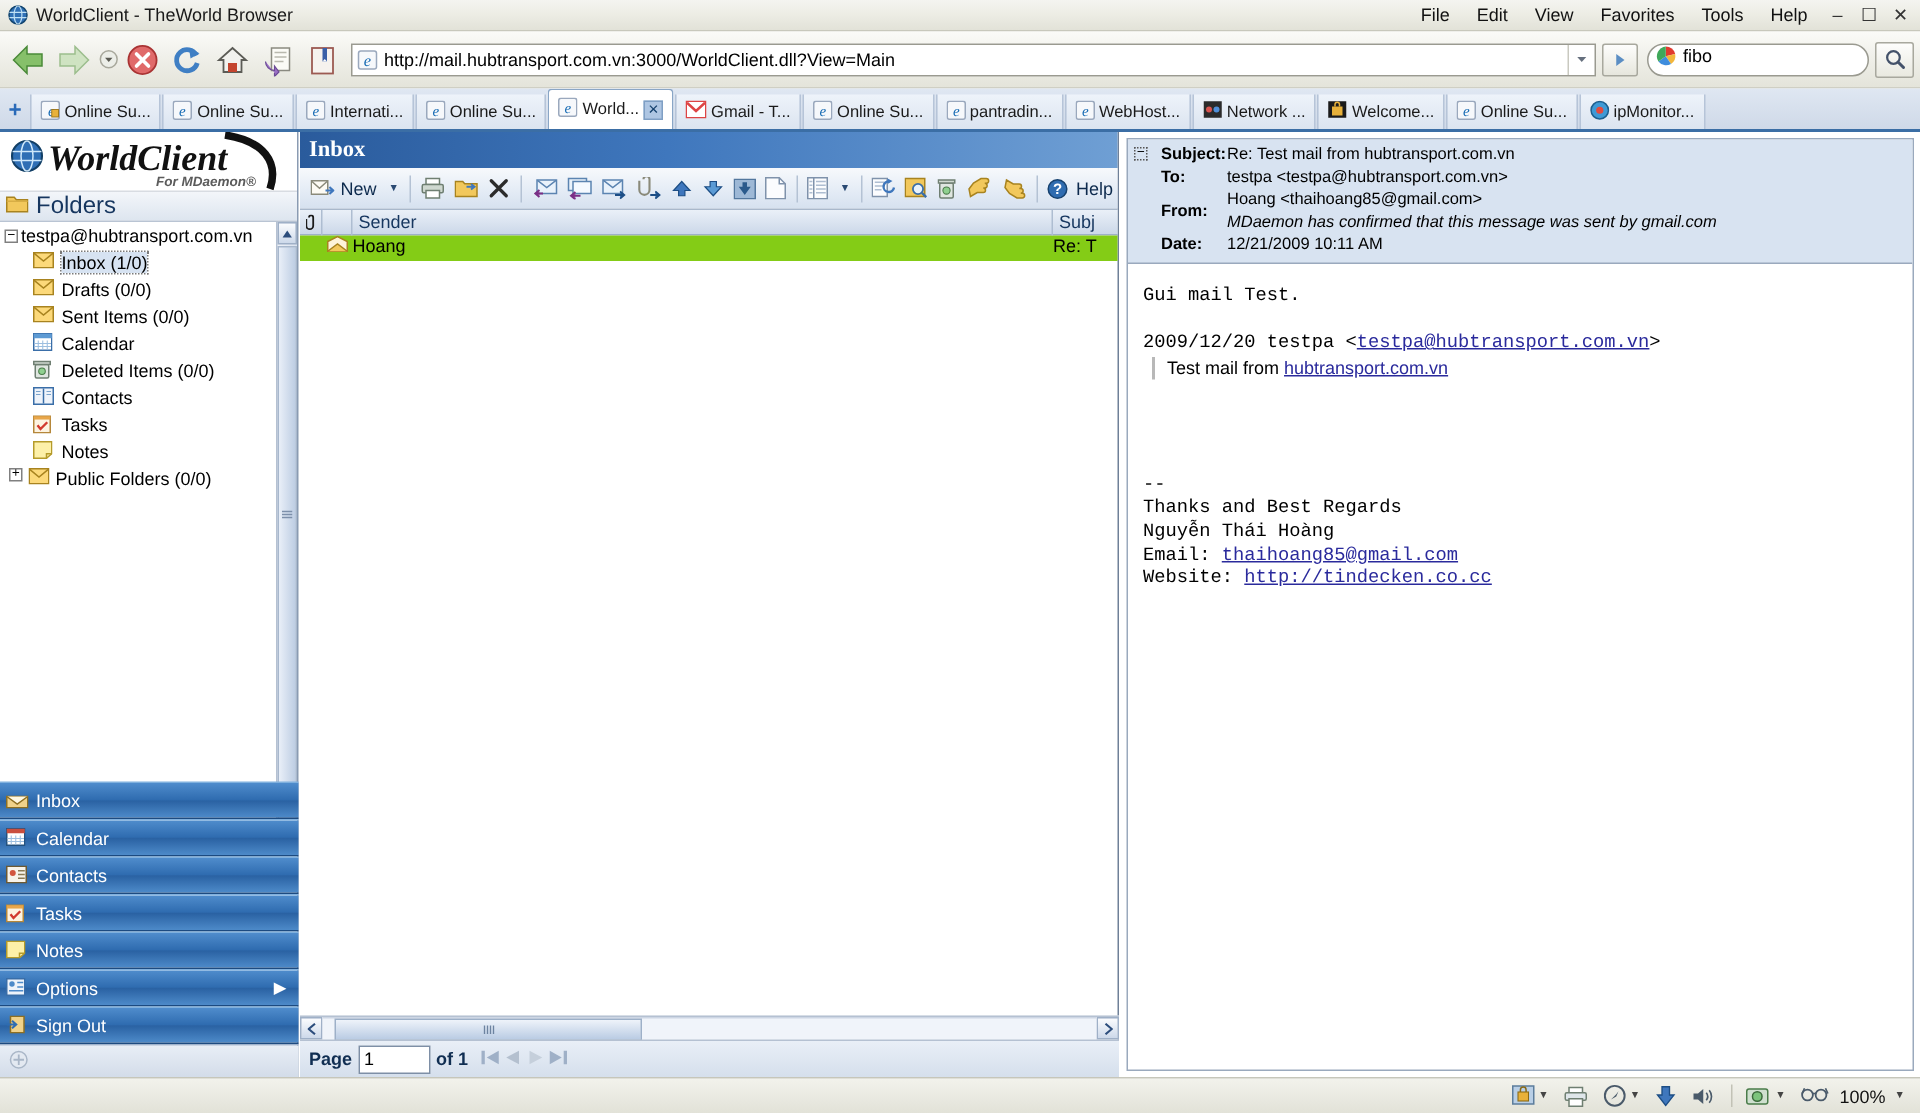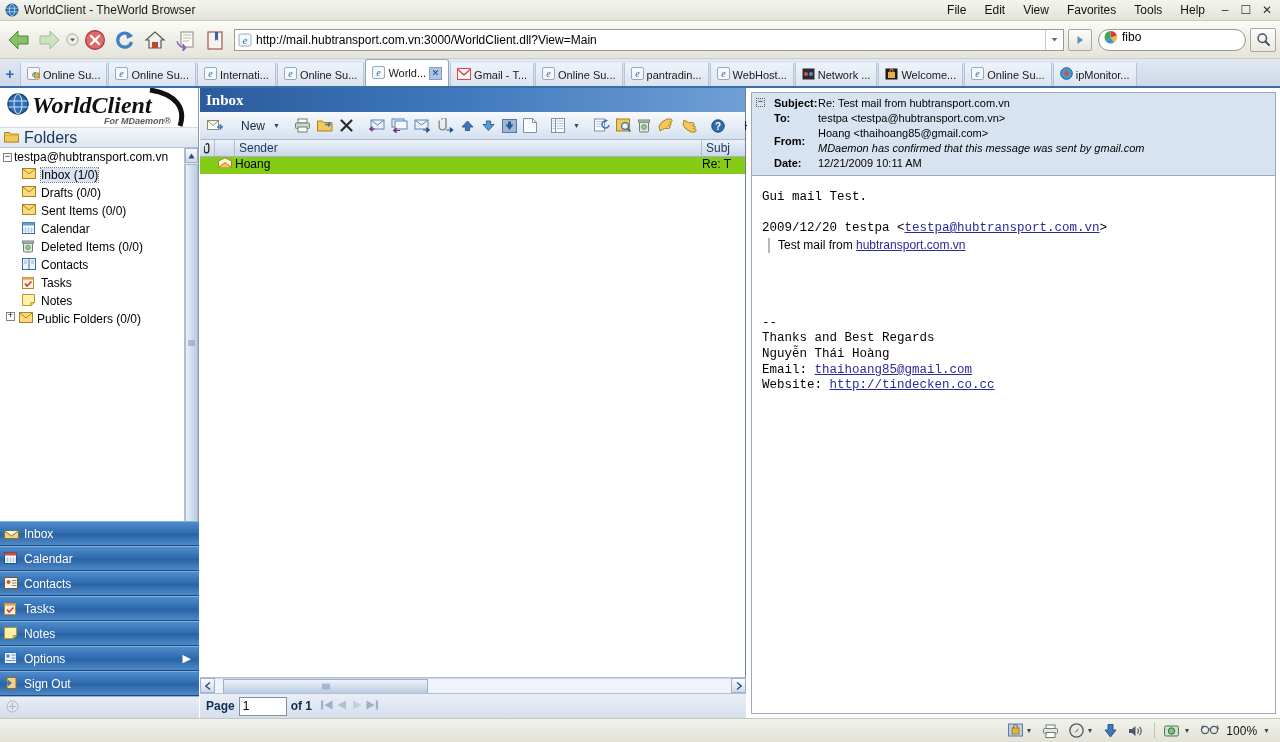--- a/index.html
+++ b/index.html
@@ -177,21 +177,21 @@
     background: linear-gradient(to right,#2a5b9c 0%, #3f77bd 45%, #6f9fd4 100%);
     color:#fff; font-size:15px; font-weight:bold;
     font-family:"Liberation Serif", serif;
   }
   .mailtoolbar {
     height: 28px; display:flex; align-items:center; gap:0px;
     background: linear-gradient(to bottom,#f7f9fc 0%, #e3ebf5 60%, #d6e1ef 100%);
     border-bottom: 1px solid #a9b8cb; padding-left: 4px;
   }
   .tbtn { height:24px; display:flex; align-items:center; justify-content:center;
-          padding: 0 3px; gap:16px; }
+          padding: 0 3px; gap:2px; }
   .tbtn .caret { font-size:7px; color:#2a4a73; margin-left:2px;}
   .tsep { width:1px; height:18px; background:#b4c2d4; margin:0 4px; }
   .colhdr {
     height: 17px; display:flex; align-items:center;
     background: linear-gradient(to bottom,#eaf0f8,#ccd8e9);
     border-bottom: 1px solid #9fb0c7;
     font-size: 12px; color:#16365f;
   }
   .colcell { border-right:1px solid #aebdd1; height:17px; display:flex; align-items:center; padding-left:4px;}
   .mailrow {

